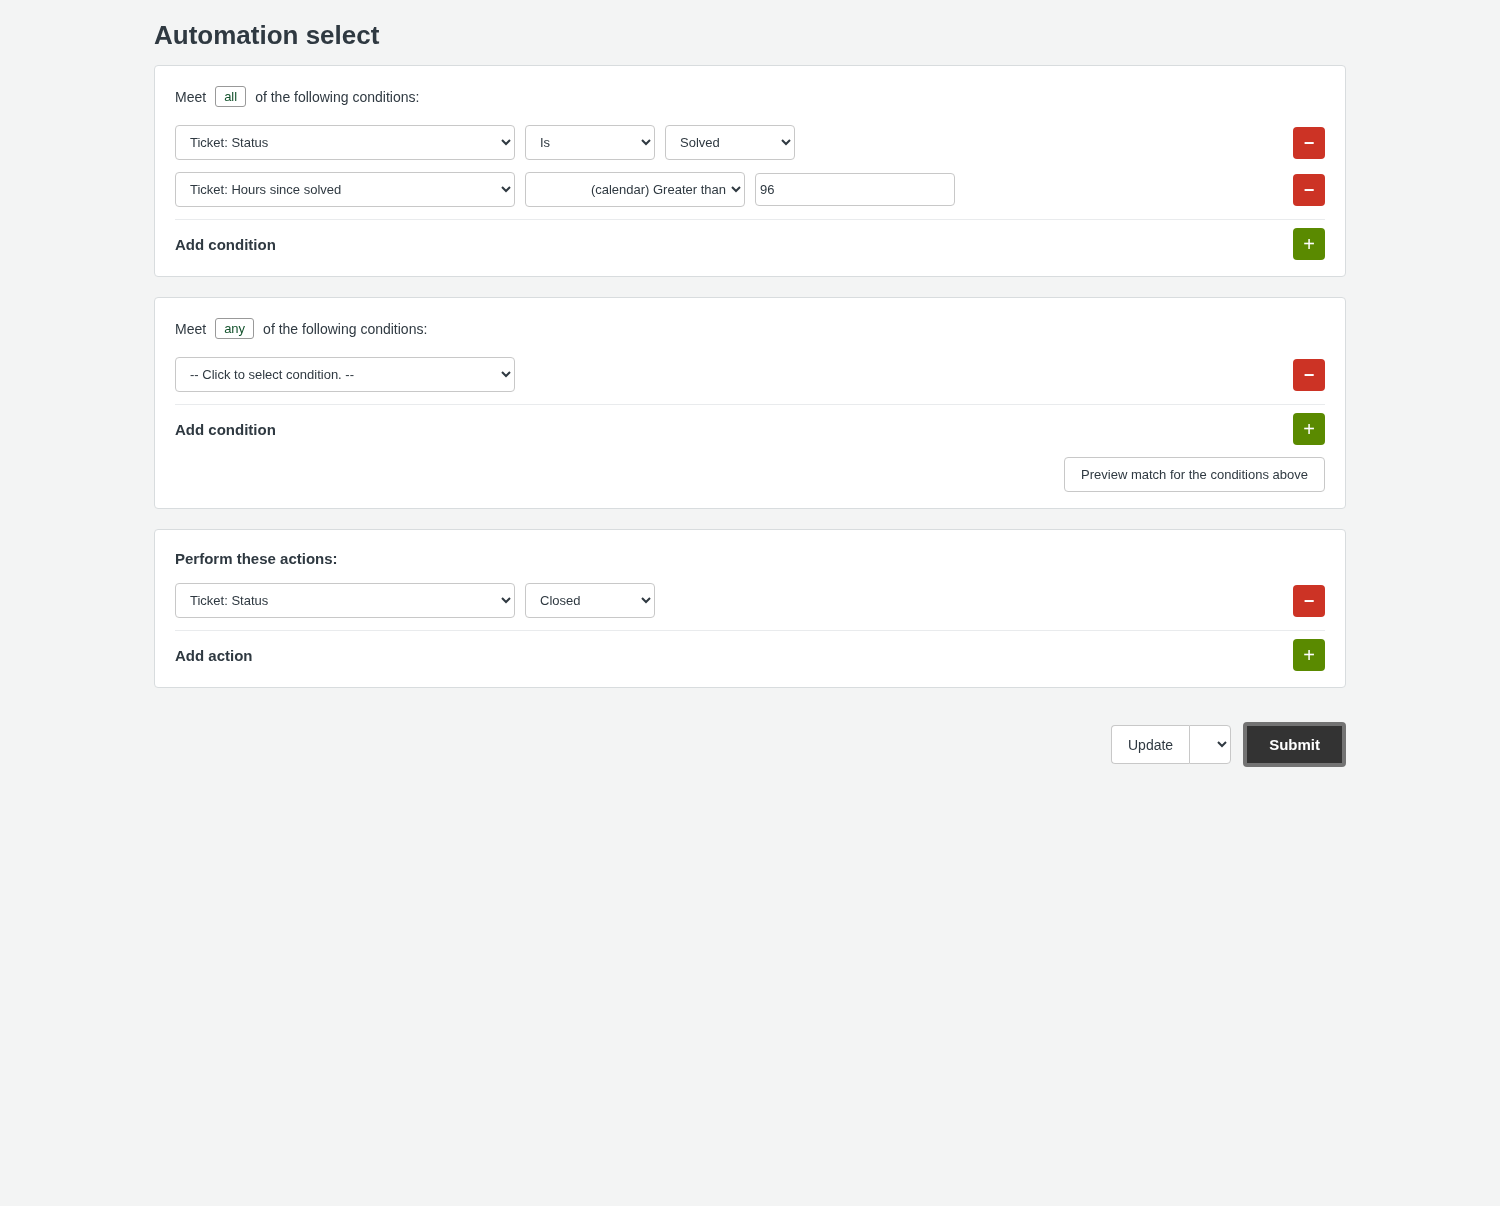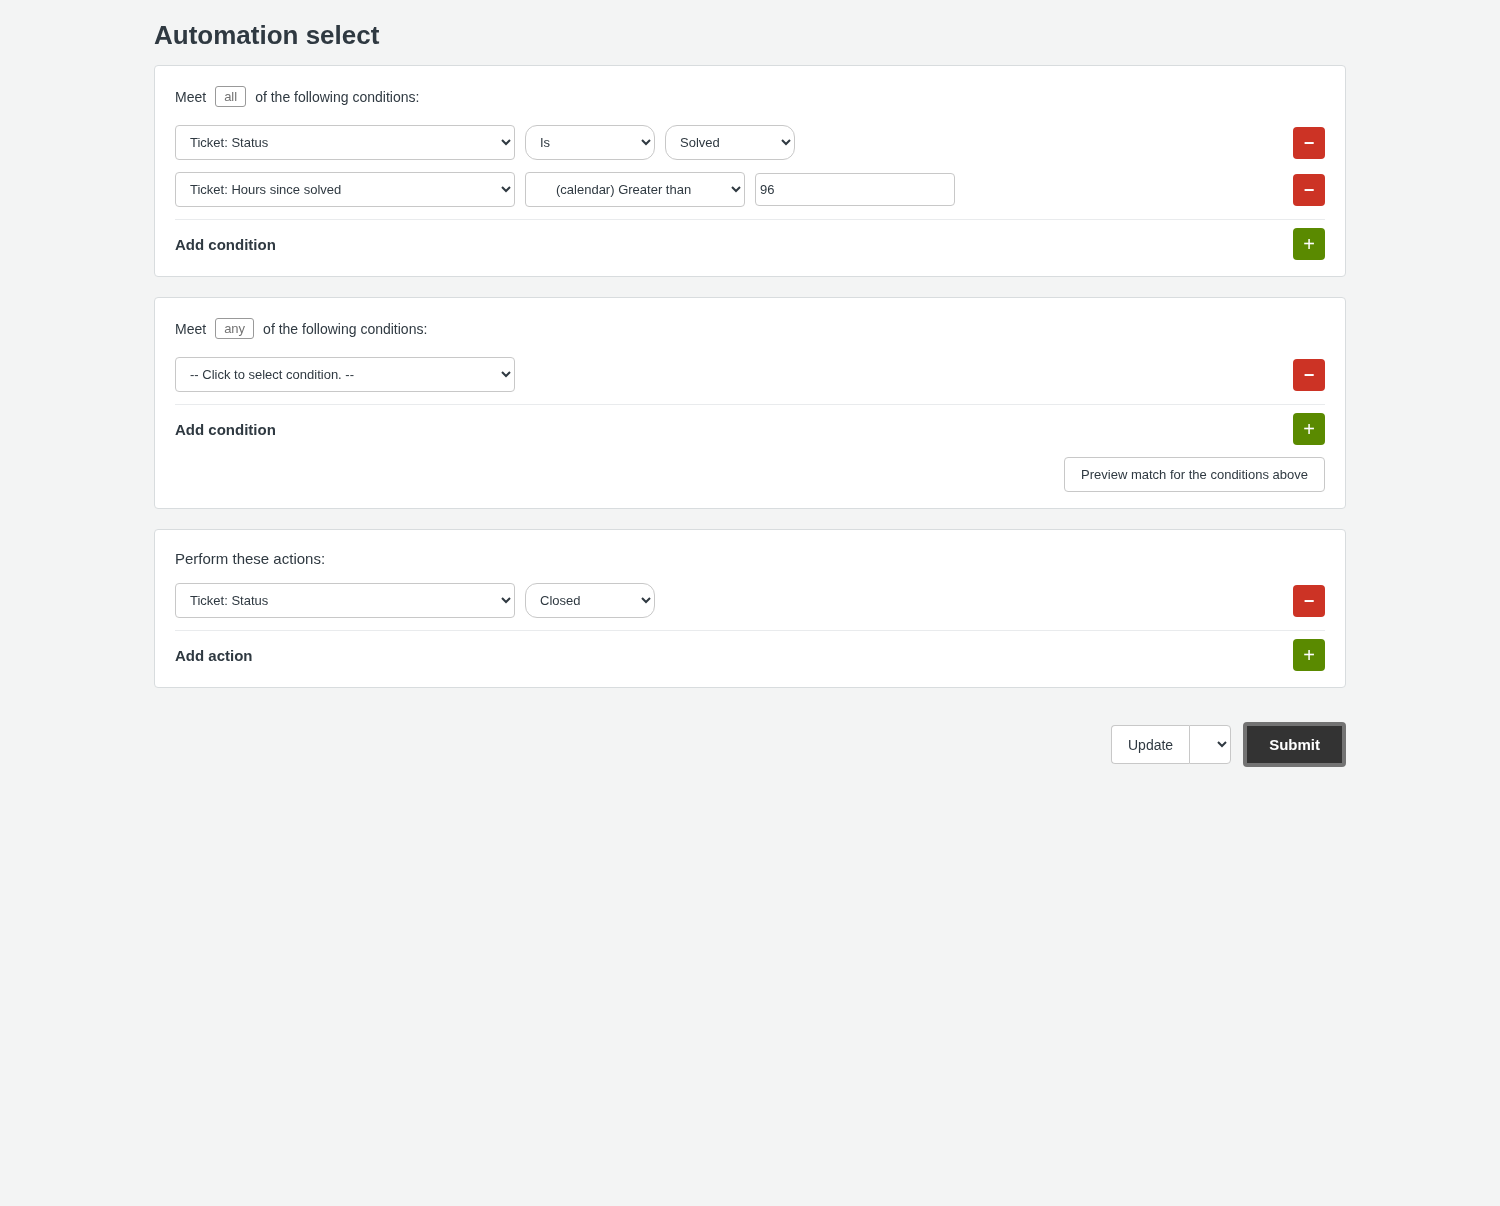--- a/index.html
+++ b/index.html
@@ -56,21 +56,21 @@
       font-size: 14px;
       color: #2f3941;
     }
 
     .meet-badge {
       border: 1px solid #999;
       border-radius: 3px;
       padding: 2px 8px;
       font-size: 13px;
       font-weight: 500;
-      color: #737373;
+      color: #14532d;
       background: #fff;
     }
 
     .condition-row {
       display: flex;
       align-items: center;
       gap: 10px;
       margin-bottom: 12px;
     }
 
@@ -80,34 +80,35 @@
       border: 1px solid #c8c8c8;
       border-radius: 4px;
       font-size: 13px;
       color: #2f3941;
       background: #fff;
       appearance: auto;
     }
 
     .condition-select-medium {
       width: 220px;
-      padding: 8px 26px;
+      padding: 8px 2px;
       border: 1px solid #c8c8c8;
       border-radius: 4px;
       font-size: 13px;
       color: #2f3941;
       background: #fff;
       appearance: auto;
+      text-align: right;
     }
 
     .condition-select-small {
       width: 130px;
       padding: 8px 10px;
       border: 1px solid #c8c8c8;
-      border-radius: 12px;
+      border-radius: 4px;
       font-size: 13px;
       color: #2f3941;
       background: #fff;
       appearance: auto;
     }
 
     .condition-input-number {
       width: 200px;
       padding: 8px 4px;
       border: 1px solid #c8c8c8;
@@ -195,21 +196,21 @@
     .actions-block {
       background: #fff;
       border: 1px solid #d8dcde;
       border-radius: 4px;
       padding: 20px 20px 16px 20px;
       margin-bottom: 24px;
     }
 
     .actions-title {
       font-size: 15px;
-      font-weight: 400;
+      font-weight: 700;
       color: #2f3941;
       margin-bottom: 16px;
     }
 
     .footer-row {
       display: flex;
       justify-content: flex-end;
       align-items: center;
       gap: 4px;
       padding: 10px 0;

